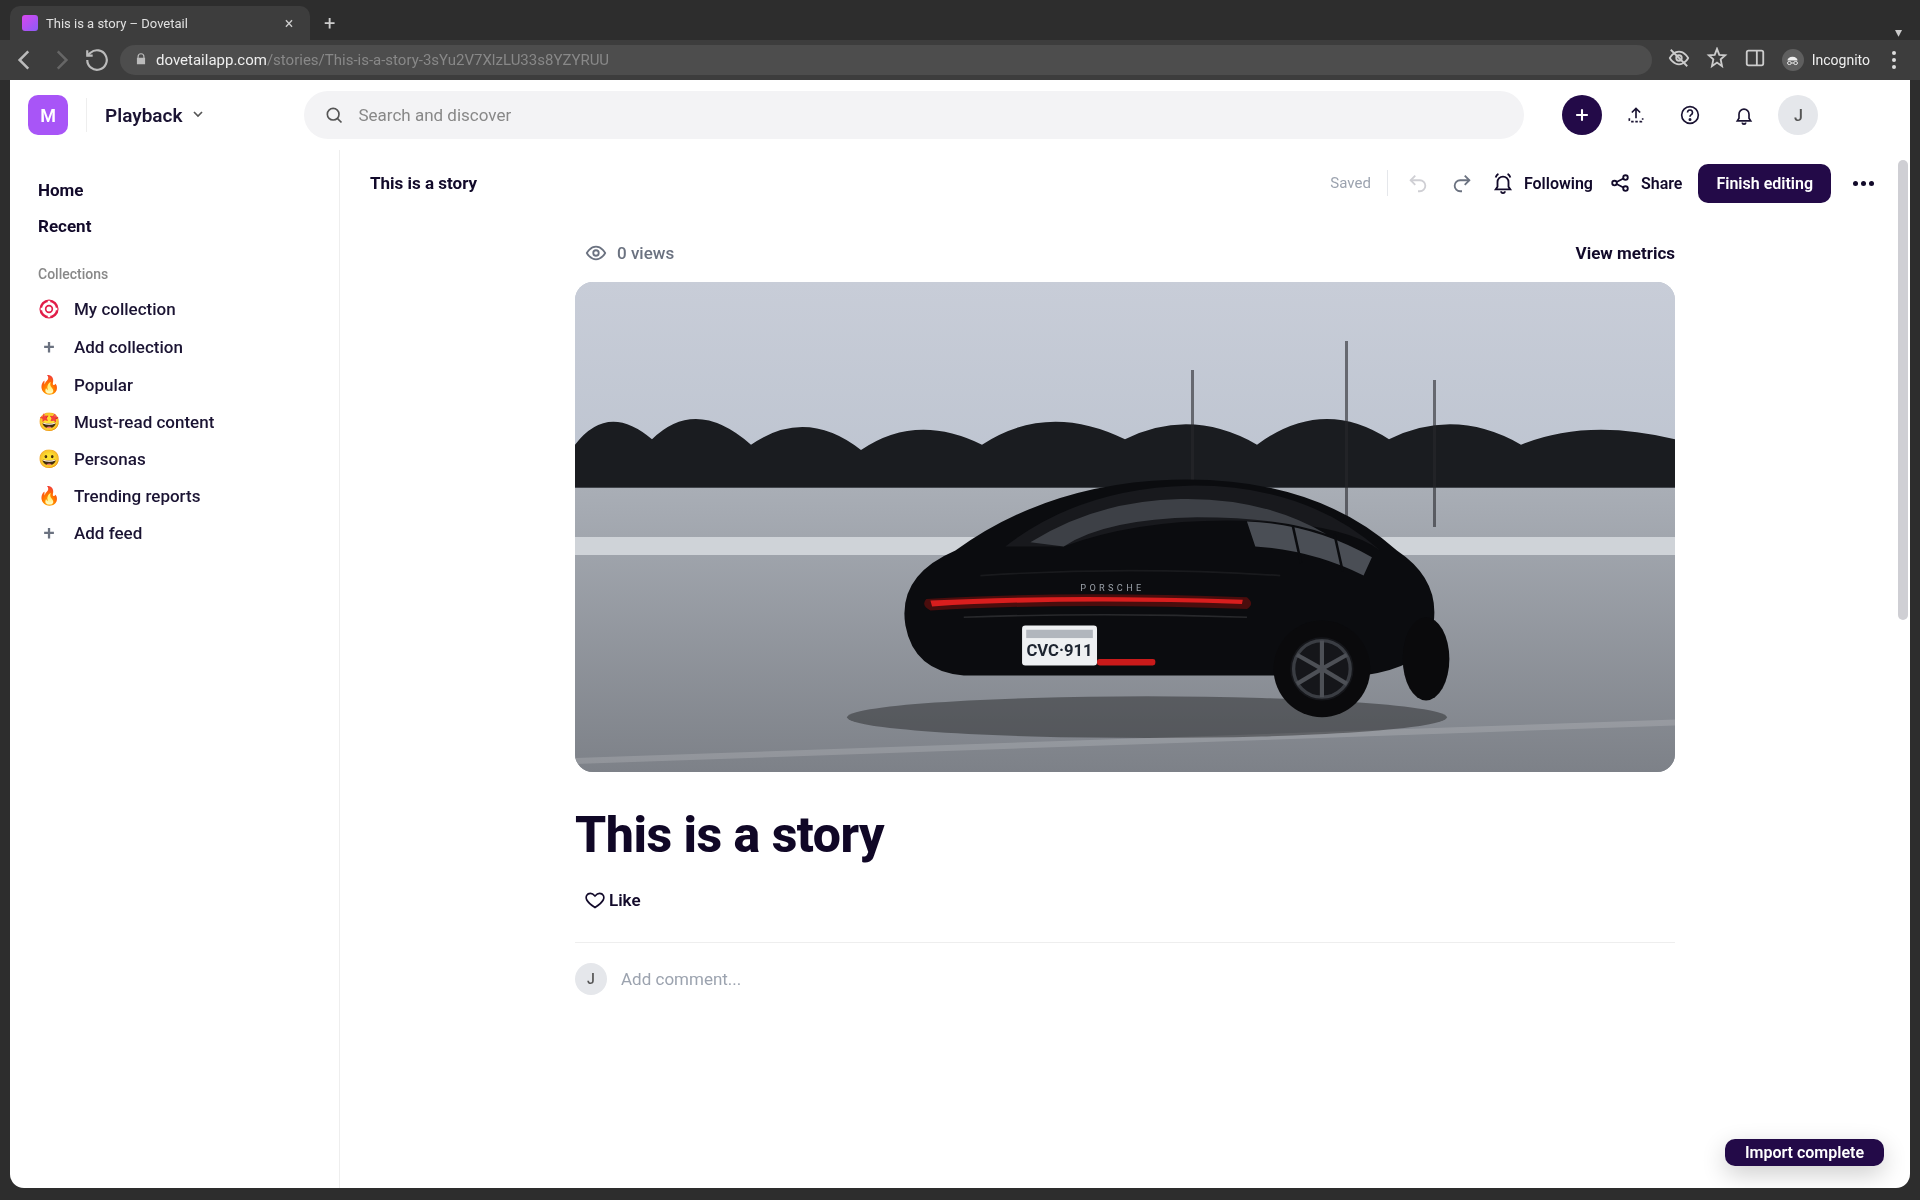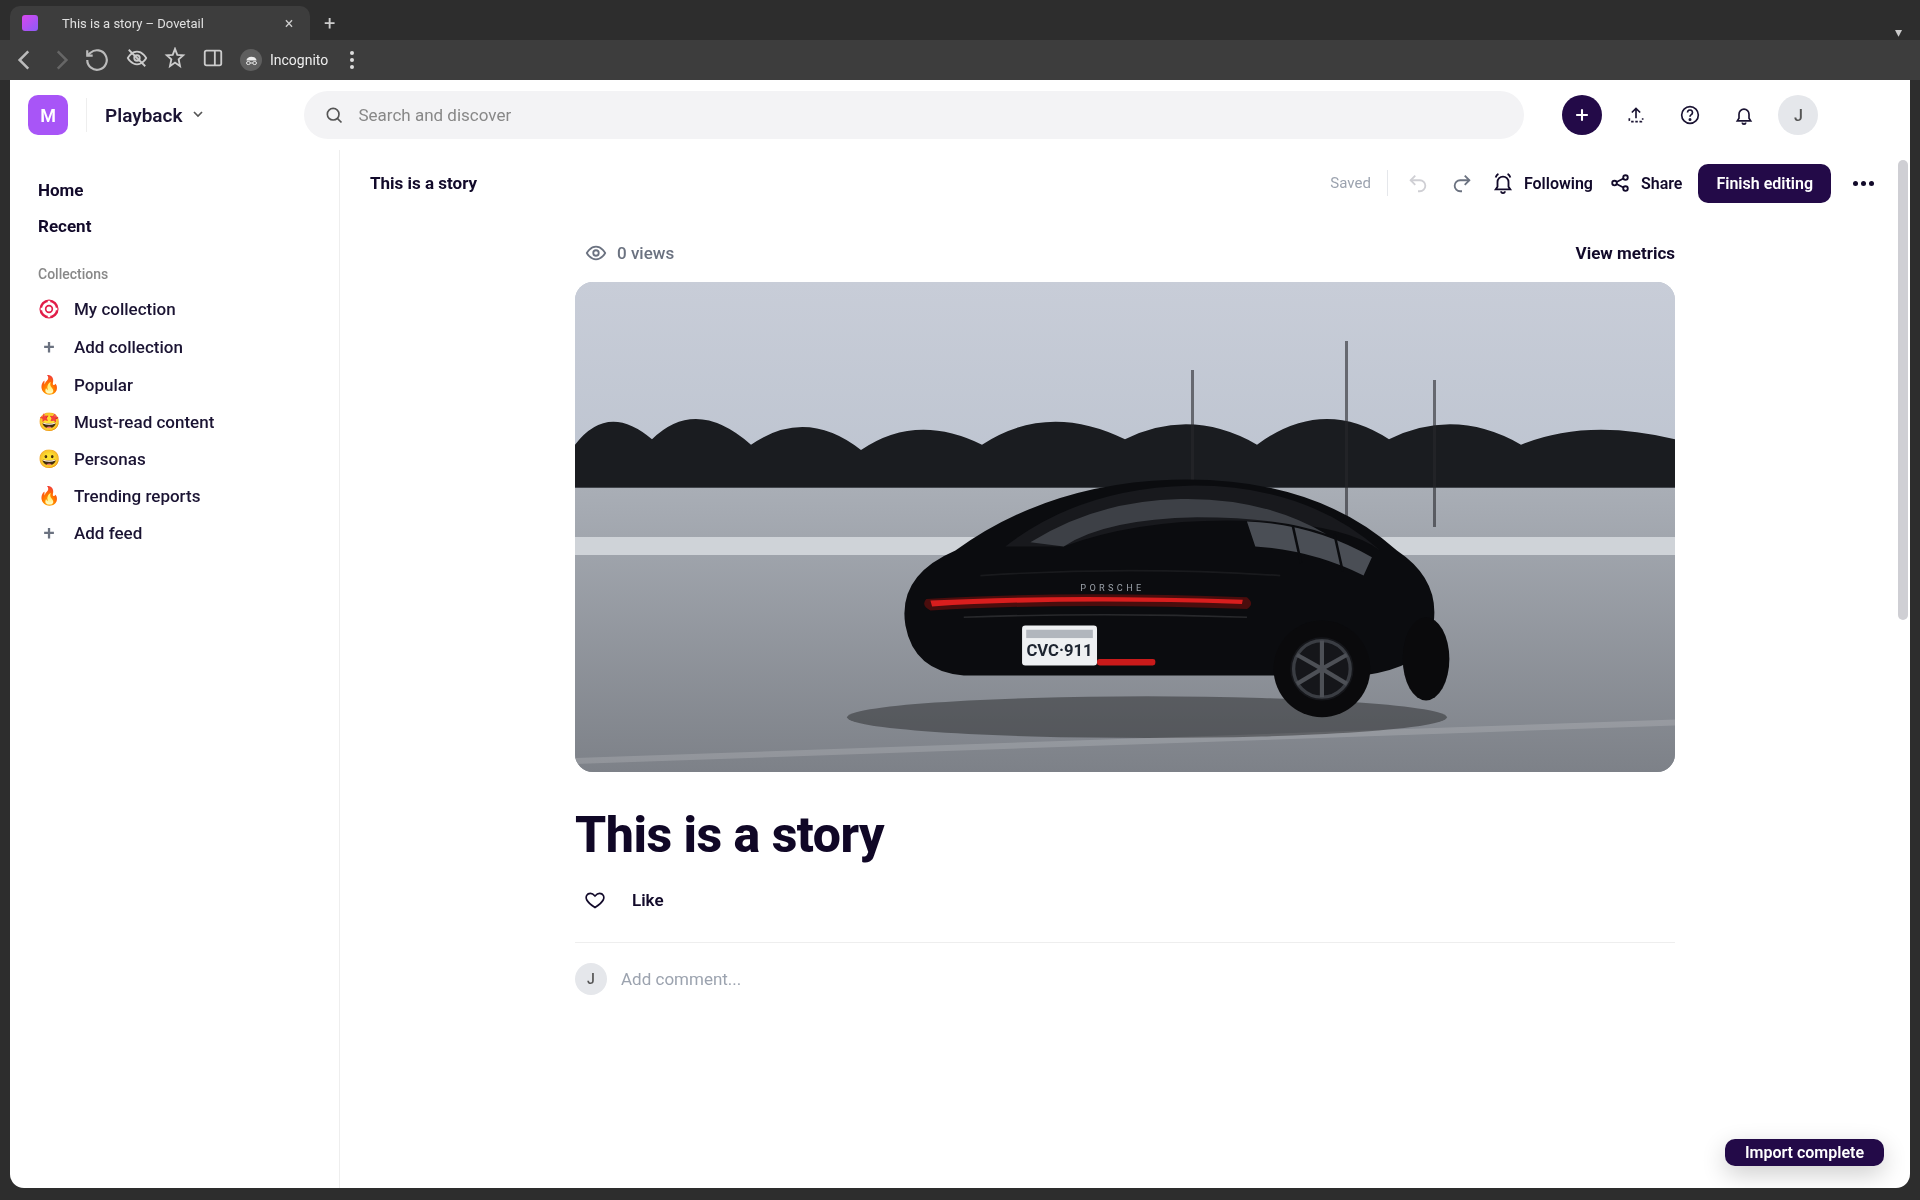--- a/index.html
+++ b/index.html
@@ -1,21 +1,21 @@
 <!DOCTYPE html>
 <html><head>
   <meta charset="utf-8">
   <style>
     * { box-sizing: border-box; margin: 0; padding: 0; font-family: -apple-system, BlinkMacSystemFont, "Segoe UI", Roboto, Helvetica, Arial, sans-serif; }
     body { background: #2d2d2d; height: 1200px; width: 1920px; overflow: hidden; }
 
     
     .browser-chrome { background: #2d2d2d; }
     .tab-bar { height: 40px; display: flex; align-items: flex-end; padding-left: 10px; }
-    .tab { background: #3d3d3d; border-radius: 10px 10px 0 0; height: 34px; width: 300px; display: flex; align-items: center; padding: 0 12px; color: #e0e0e0; font-size: 13px; gap: 24px; }
+    .tab { background: #3d3d3d; border-radius: 10px 10px 0 0; height: 34px; width: 300px; display: flex; align-items: center; padding: 0 12px; color: #e0e0e0; font-size: 13px; gap: 8px; }
     .tab .favicon { width: 16px; height: 16px; background: linear-gradient(135deg, #d946ef, #8b5cf6); border-radius: 3px; flex-shrink: 0; }
     .tab .title { flex: 1; white-space: nowrap; overflow: hidden; text-overflow: ellipsis; }
     .tab .close { color: #ccc; font-size: 16px; cursor: pointer; width: 18px; text-align: center; }
     .new-tab { color: #ccc; font-size: 20px; padding: 0 14px; height: 34px; display:flex; align-items:center; cursor:pointer; }
     .tab-bar .spacer { flex: 1; }
     .tab-bar .window-arrow { color: #ccc; padding: 0 18px; font-size: 14px; }
 
     .addr-bar { background: #3d3d3d; height: 40px; display: flex; align-items: center; padding: 0 12px; gap: 10px; }
     .addr-bar .nav-btn { color: #bbb; width: 26px; height: 26px; display:flex; align-items:center; justify-content:center; cursor:pointer; font-size:18px; }
     .addr-bar .nav-btn.disabled { color: #666; }
@@ -99,21 +99,21 @@
     .car svg { width:100%; height:100%; }
     .pole { position:absolute; width:3px; background: rgba(40,40,45,0.6); }
 
     .cover-footer { position:absolute; left:0; right:0; bottom:0; height:64px; display:flex; align-items:center; justify-content:space-between; padding: 0 24px; color:#fff; font-size:16px; font-weight:500; background: linear-gradient(transparent, rgba(0,0,0,0.35)); }
     .update-cover { display:flex; align-items:center; gap:12px; cursor:pointer; }
     .update-cover svg { width:22px; height:22px; }
     .photo-credit { color:#e7e7e7; font-size:15px; font-weight:400; }
     .photo-credit a { color:#fff; text-decoration:underline; }
 
     .story-title { font-size: 50px; font-weight: 800; color:#100726; margin: 34px 0 20px 0; letter-spacing:-0.5px; }
-    .like-row { display:flex; align-items:center; gap:27px; color:#120a2a; font-weight:600; font-size:17px; cursor:pointer; padding: 6px 10px; }
+    .like-row { display:flex; align-items:center; gap:4px; color:#120a2a; font-weight:600; font-size:17px; cursor:pointer; padding: 6px 10px; }
     .like-row svg { width:20px; height:20px; }
 
     .comment-divider { border-top:1px solid #eee; margin-top: 26px; padding-top: 20px; }
     .comment-row { display:flex; align-items:center; gap:14px; }
     .comment-avatar { width:32px; height:32px; border-radius:50%; background:#e5e7eb; color:#555; display:flex; align-items:center; justify-content:center; font-weight:500; font-size:14px; }
     .comment-input { border:none; font-size:17px; color:#6b7280; outline:none; flex:1; }
     .comment-input::placeholder { color:#9ca3af; }
 
     .toast { position:absolute; bottom:22px; right:26px; background:#230a48; color:#fff; border-radius:10px; padding: 4px 20px; font-weight:600; font-size:16px; box-shadow: 0 8px 24px rgba(0,0,0,0.2); }
 
@@ -145,20 +145,28 @@
     <div class="nav-btn disabled">
       <svg viewBox="0 0 24 24" fill="none" stroke="currentColor" stroke-width="2.3">
           <path d="M9 4l8 8-8 8"></path>
         </svg>
     </div>
     <div class="nav-btn reload">
       <svg viewBox="0 0 24 24" fill="none" stroke="currentColor" stroke-width="2">
           <path d="M3 12a9 9 0 1 0 3-6.7L3 8"></path>
           <path d="M3 3v5h5"></path>
         </svg>
+    </div>
+    <div class="addr-pill">
+      <span class="lock">
+        <svg viewBox="0 0 24 24" width="14" height="14" fill="currentColor">
+            <path d="M6 10V8a6 6 0 1 1 12 0v2h1v11H5V10h1zm2 0h8V8a4 4 0 1 0-8 0v2z"></path>
+          </svg>
+      </span>
+      <span><span class="url-main">dovetailapp.com</span><span class="url-rest">/stories/This-is-a-story-3sYu2V7XlzLU33s8YZYRUU</span></span>
     </div>
     <div class="right-icons">
       <div class="ico">
         <svg viewBox="0 0 24 24" fill="none" stroke="currentColor" stroke-width="2">
             <path d="M2 12s3.5-7 10-7 10 7 10 7-3.5 7-10 7S2 12 2 12z"></path>
             <circle cx="12" cy="12" r="3"></circle>
             <path d="M3 3l18 18"></path>
           </svg>
       </div>
       <div class="ico">

